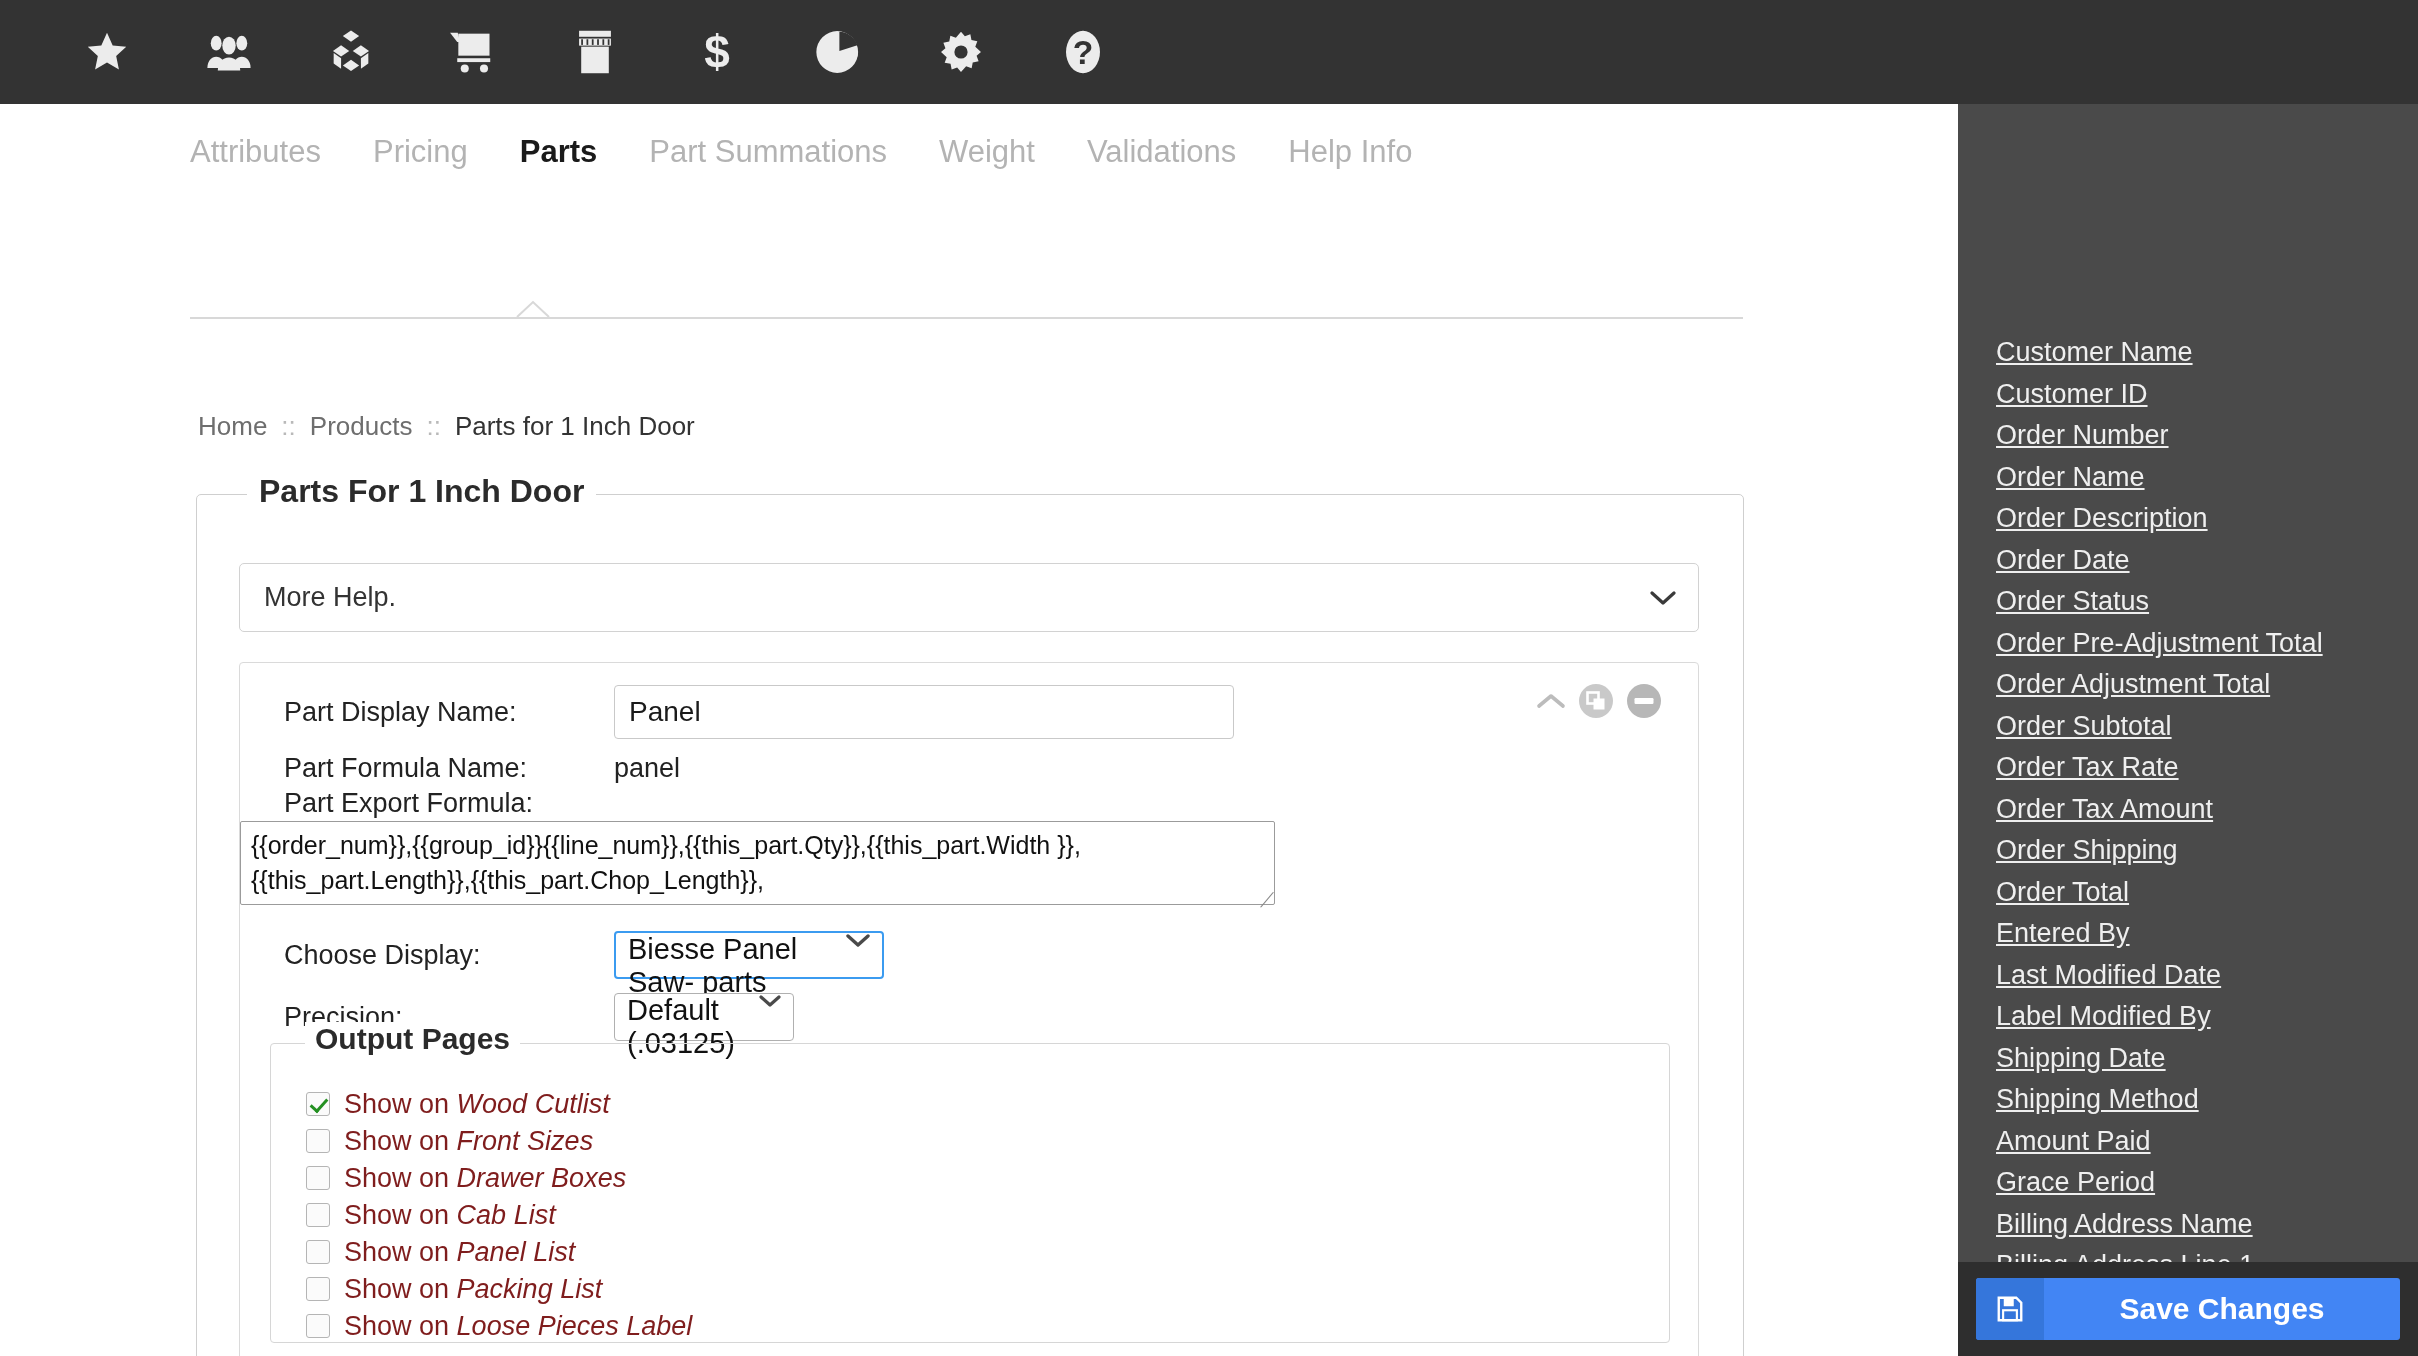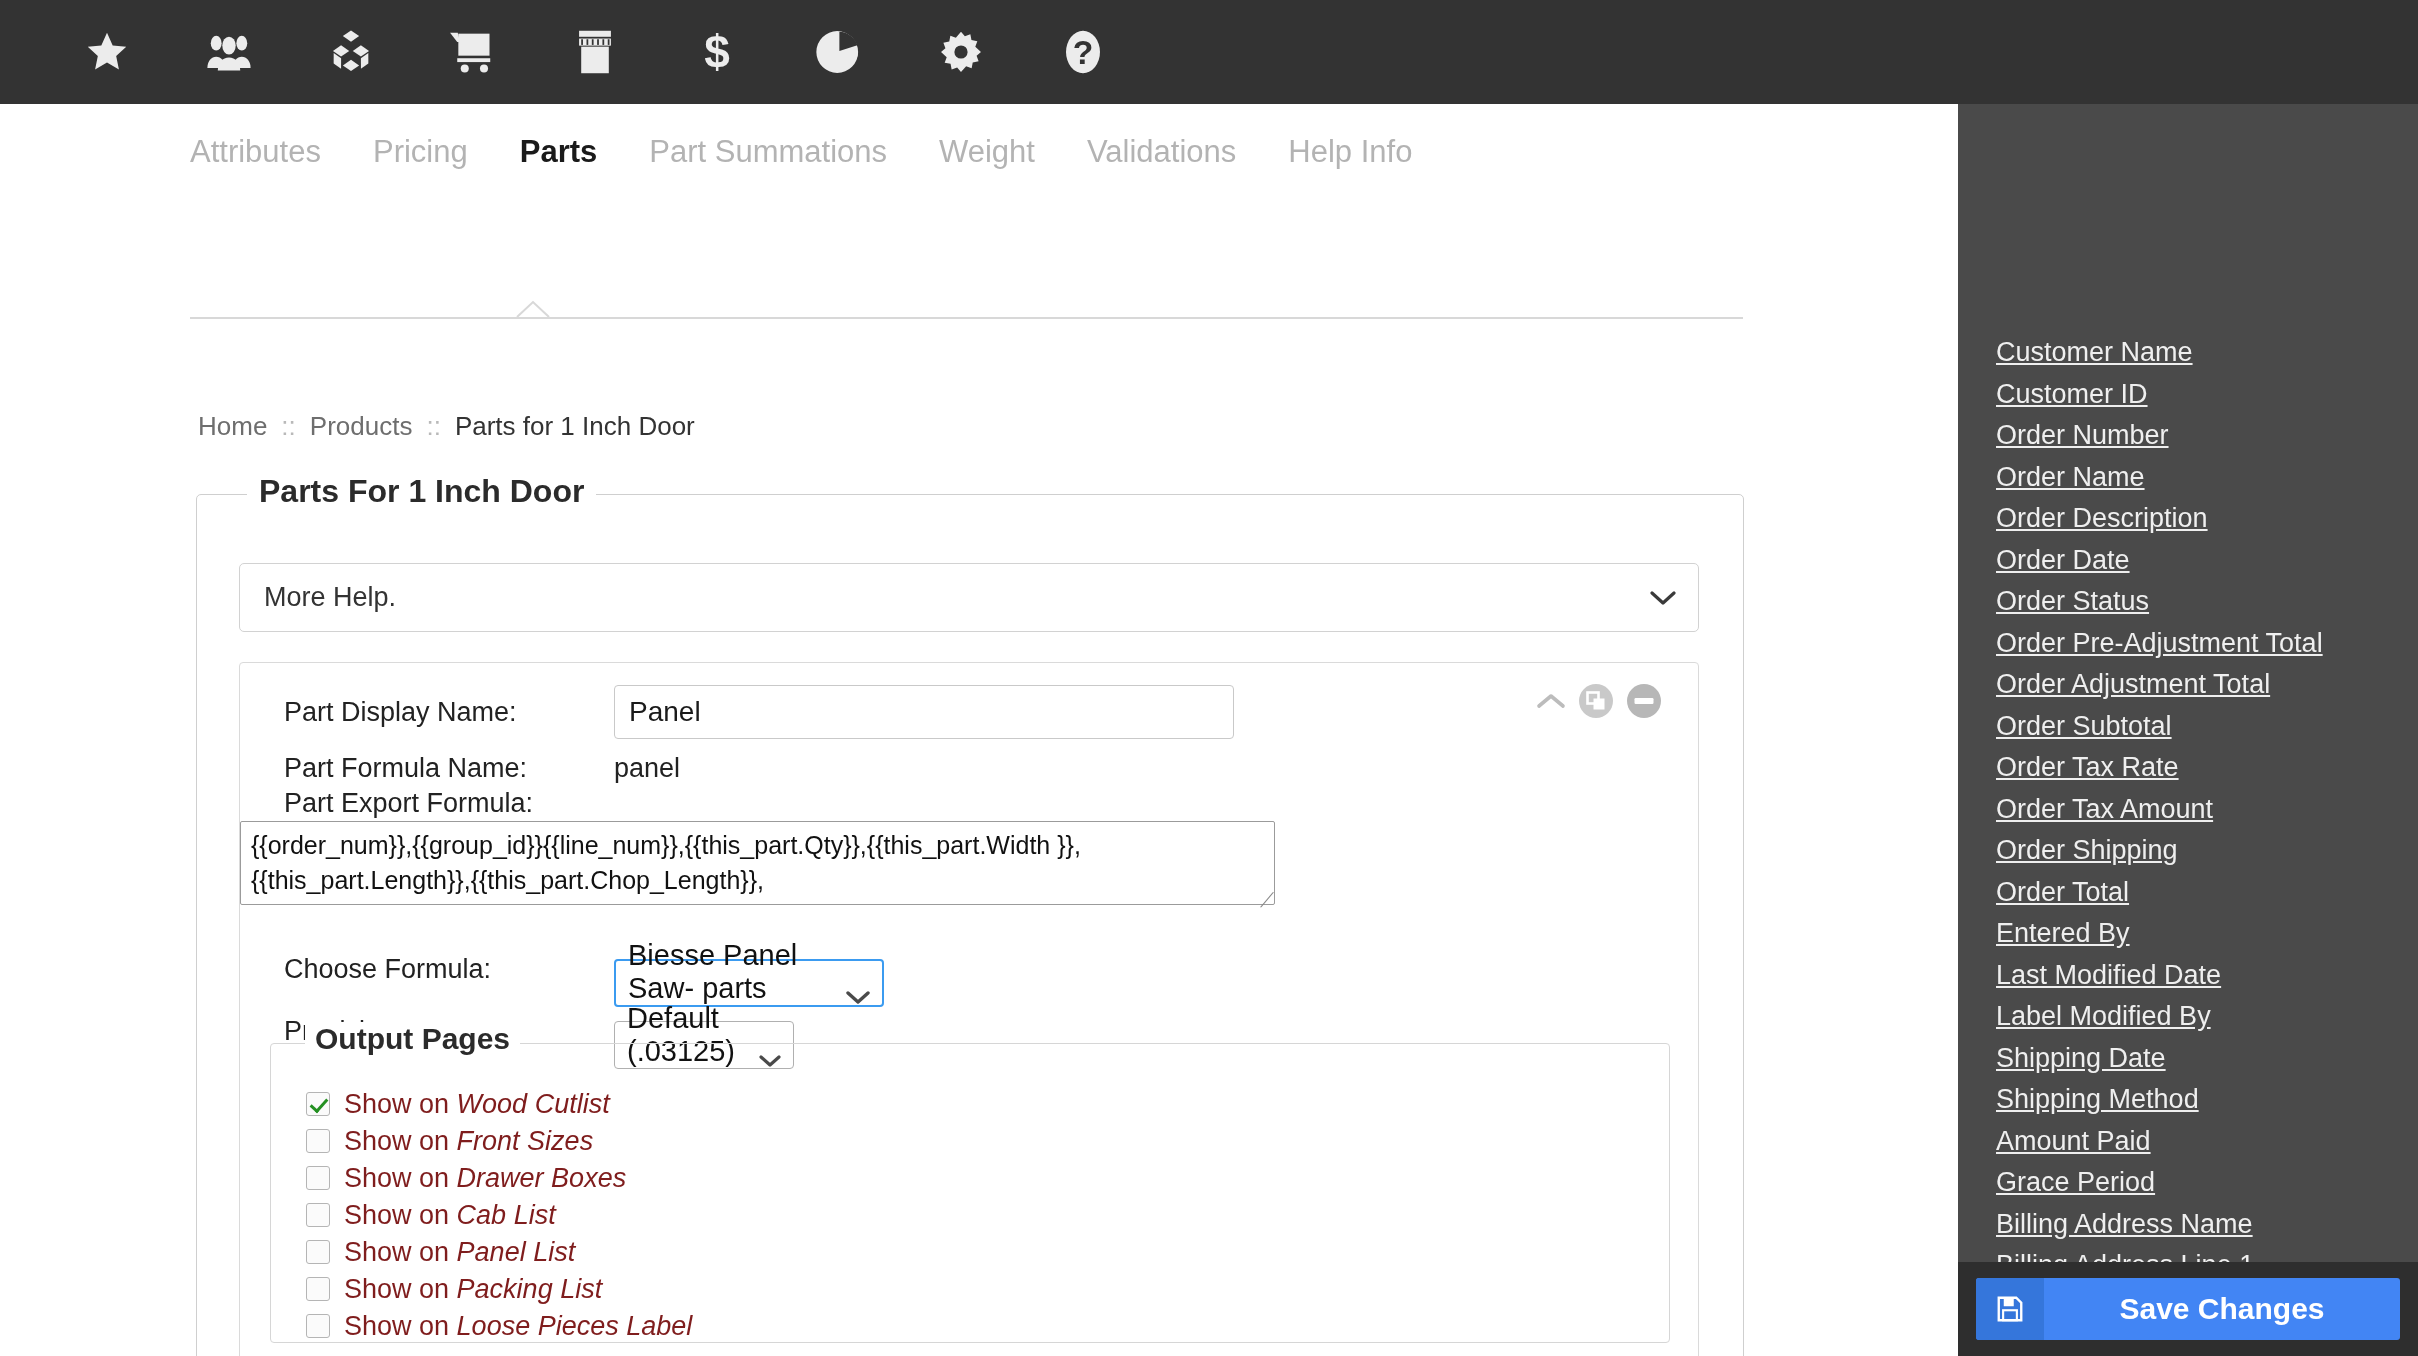--- a/index.html
+++ b/index.html
@@ -224,26 +224,25 @@
     pointer-events: none;
   }
 
   
   .sel {
     border-radius: 4px;
     background: #ffffff;
     font-family: "Liberation Sans", sans-serif;
     font-size: 29px;
     color: #111111;
-    display: flex; align-items: flex-end;
+    display: flex; align-items: flex-start;
     padding: 0 12px;
     cursor: pointer;
     position: relative;
     height: 48px;
-    margin-top: 28px;
   }
   .sel-exporter {
     border: 2px solid #3b9bf0;
     width: 270px;
   }
   .sel-precision {
     border: 1px solid #b0b0b0;
     width: 180px;
   }
   .sel .sel-chev { margin-left: auto; line-height: 0; padding-left: 10px; }
@@ -532,21 +531,21 @@
       <div class="form-row" style="left:44px; top:90px;">
         <span class="form-label">Part Formula Name:</span>
         <span class="static-value">panel</span>
       </div>
 
       <div class="formula-label">Part Export Formula:</div>
       <textarea class="formula-area" style="">{{order_num}},{{group_id}}{{line_num}},{{this_part.Qty}},{{this_part.Width }},{{this_part.Length}},{{this_part.Chop_Length}},{{wood_type_thick_doors.Tigerstop_Export_Name}},1.05</textarea>
       <span class="resize-grip">⟋</span>
 
       <div class="form-row" style="left:44px; top:268px;">
-        <span class="form-label">Choose Formula:</span>
+        <span class="form-label">Choose Display:</span>
         <div class="sel sel-exporter">
           <span>Biesse Panel Saw- parts</span>
           <span class="sel-chev">
             <svg width="24" height="15" viewBox="0 0 24 15">
               <polyline points="2,3 12,12 22,3" fill="none" stroke="#4a4a4a" stroke-width="3.4" stroke-linecap="round" stroke-linejoin="round"></polyline>
             </svg>
           </span>
         </div>
       </div>
 

